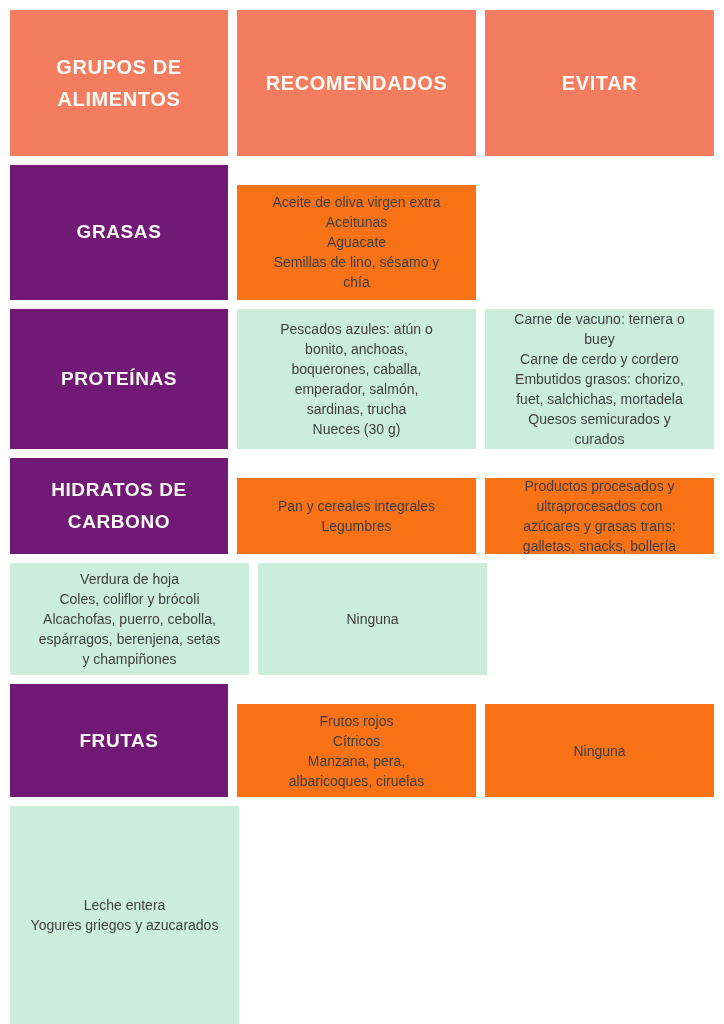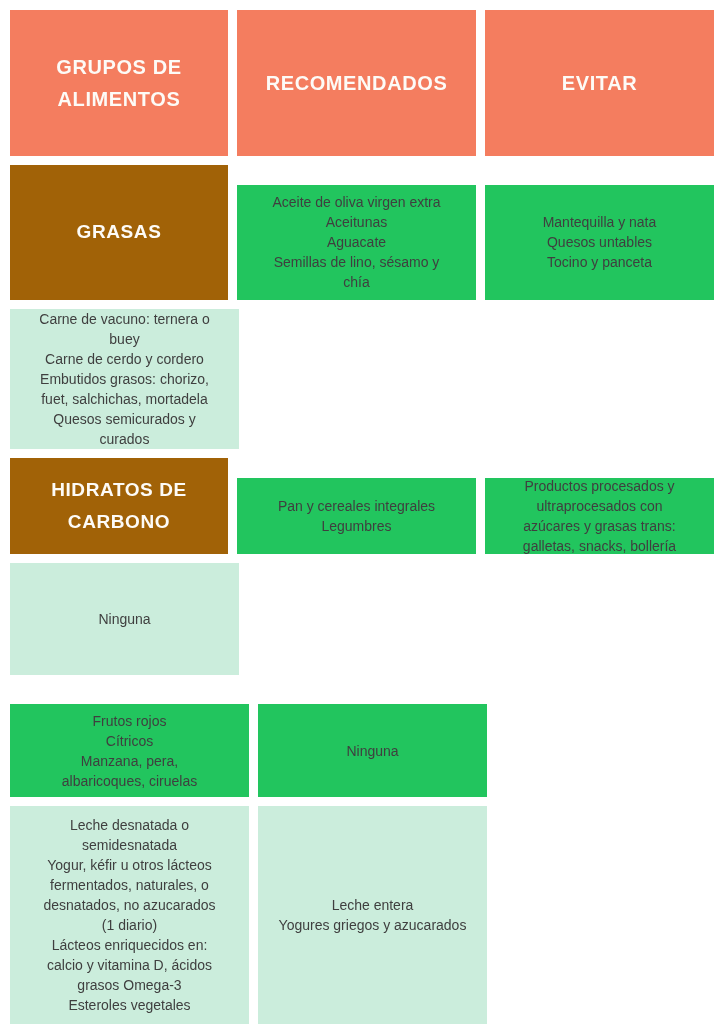--- a/index.html
+++ b/index.html
@@ -35,34 +35,34 @@
   .r-lacteos  { height: 222px; }
   .header-cell {
     background: #F47D5F;
     color: #FDFBF7;
     font-size: 20px;
     font-weight: bold;
     letter-spacing: 0.6px;
     line-height: 32px;
   }
   .label-cell {
-    background: #a16207;
+    background: #701a75;
     color: #FDFBF7;
     font-size: 19px;
     font-weight: bold;
     letter-spacing: 0.6px;
     line-height: 32px;
   }
   .text-cell {
     color: #3F3F3F;
     font-size: 14px;
     line-height: 20px;
     padding: 4px 10px;
   }
-  .tone-pink { background: #22c55e; margin-top: 20px; }
+  .tone-pink { background: #f97316; margin-top: 20px; }
   .tone-mint { background: #CBEDDC; }
 </style>
 </head>
 <body>
 
 <div class="page">
 
   <div class="row r-header">
     <div class="cell col1 header-cell">GRUPOS DE
 ALIMENTOS</div>
@@ -70,26 +70,30 @@
     <div class="cell col3 header-cell">EVITAR</div>
   </div>
 
   <div class="row r-grasas">
     <div class="cell col1 label-cell">GRASAS</div>
     <div class="cell col2 text-cell tone-pink">Aceite de oliva virgen extra
 Aceitunas
 Aguacate
 Semillas de lino, sésamo y
 chía</div>
-    <div class="cell col3 text-cell tone-pink">Mantequilla y nata
-Quesos untables
-Tocino y panceta</div>
   </div>
 
   <div class="row r-proteinas">
+    <div class="cell col1 label-cell">PROTEÍNAS</div>
+    <div class="cell col2 text-cell tone-mint">Pescados azules: atún o
+bonito, anchoas,
+boquerones, caballa,
+emperador, salmón,
+sardinas, trucha
+Nueces (30 g)</div>
     <div class="cell col3 text-cell tone-mint">Carne de vacuno: ternera o
 buey
 Carne de cerdo y cordero
 Embutidos grasos: chorizo,
 fuet, salchichas, mortadela
 Quesos semicurados y
 curados</div>
   </div>
 
   <div class="row r-hidratos">
@@ -97,39 +101,35 @@
 CARBONO</div>
     <div class="cell col2 text-cell tone-pink">Pan y cereales integrales
 Legumbres</div>
     <div class="cell col3 text-cell tone-pink">Productos procesados y
 ultraprocesados con
 azúcares y grasas trans:
 galletas, snacks, bollería</div>
   </div>
 
   <div class="row r-vegetales">
+    <div class="cell col2 text-cell tone-mint">Verdura de hoja
+Coles, coliflor y brócoli
+Alcachofas, puerro, cebolla,
+espárragos, berenjena, setas
+y champiñones</div>
     <div class="cell col3 text-cell tone-mint">Ninguna</div>
   </div>
 
   <div class="row r-frutas">
+    <div class="cell col1 label-cell">FRUTAS</div>
     <div class="cell col2 text-cell tone-pink">Frutos rojos
 Cítricos
 Manzana, pera,
 albaricoques, ciruelas</div>
     <div class="cell col3 text-cell tone-pink">Ninguna</div>
   </div>
 
   <div class="row r-lacteos">
-    <div class="cell col2 text-cell tone-mint">Leche desnatada o
-semidesnatada
-Yogur, kéfir u otros lácteos
-fermentados, naturales, o
-desnatados, no azucarados
-(1 diario)
-Lácteos enriquecidos en:
-calcio y vitamina D, ácidos
-grasos Omega-3
-Esteroles vegetales</div>
     <div class="cell col3 text-cell tone-mint">Leche entera
 Yogures griegos y azucarados</div>
   </div>
 
 </div>
 
 </body></html>

